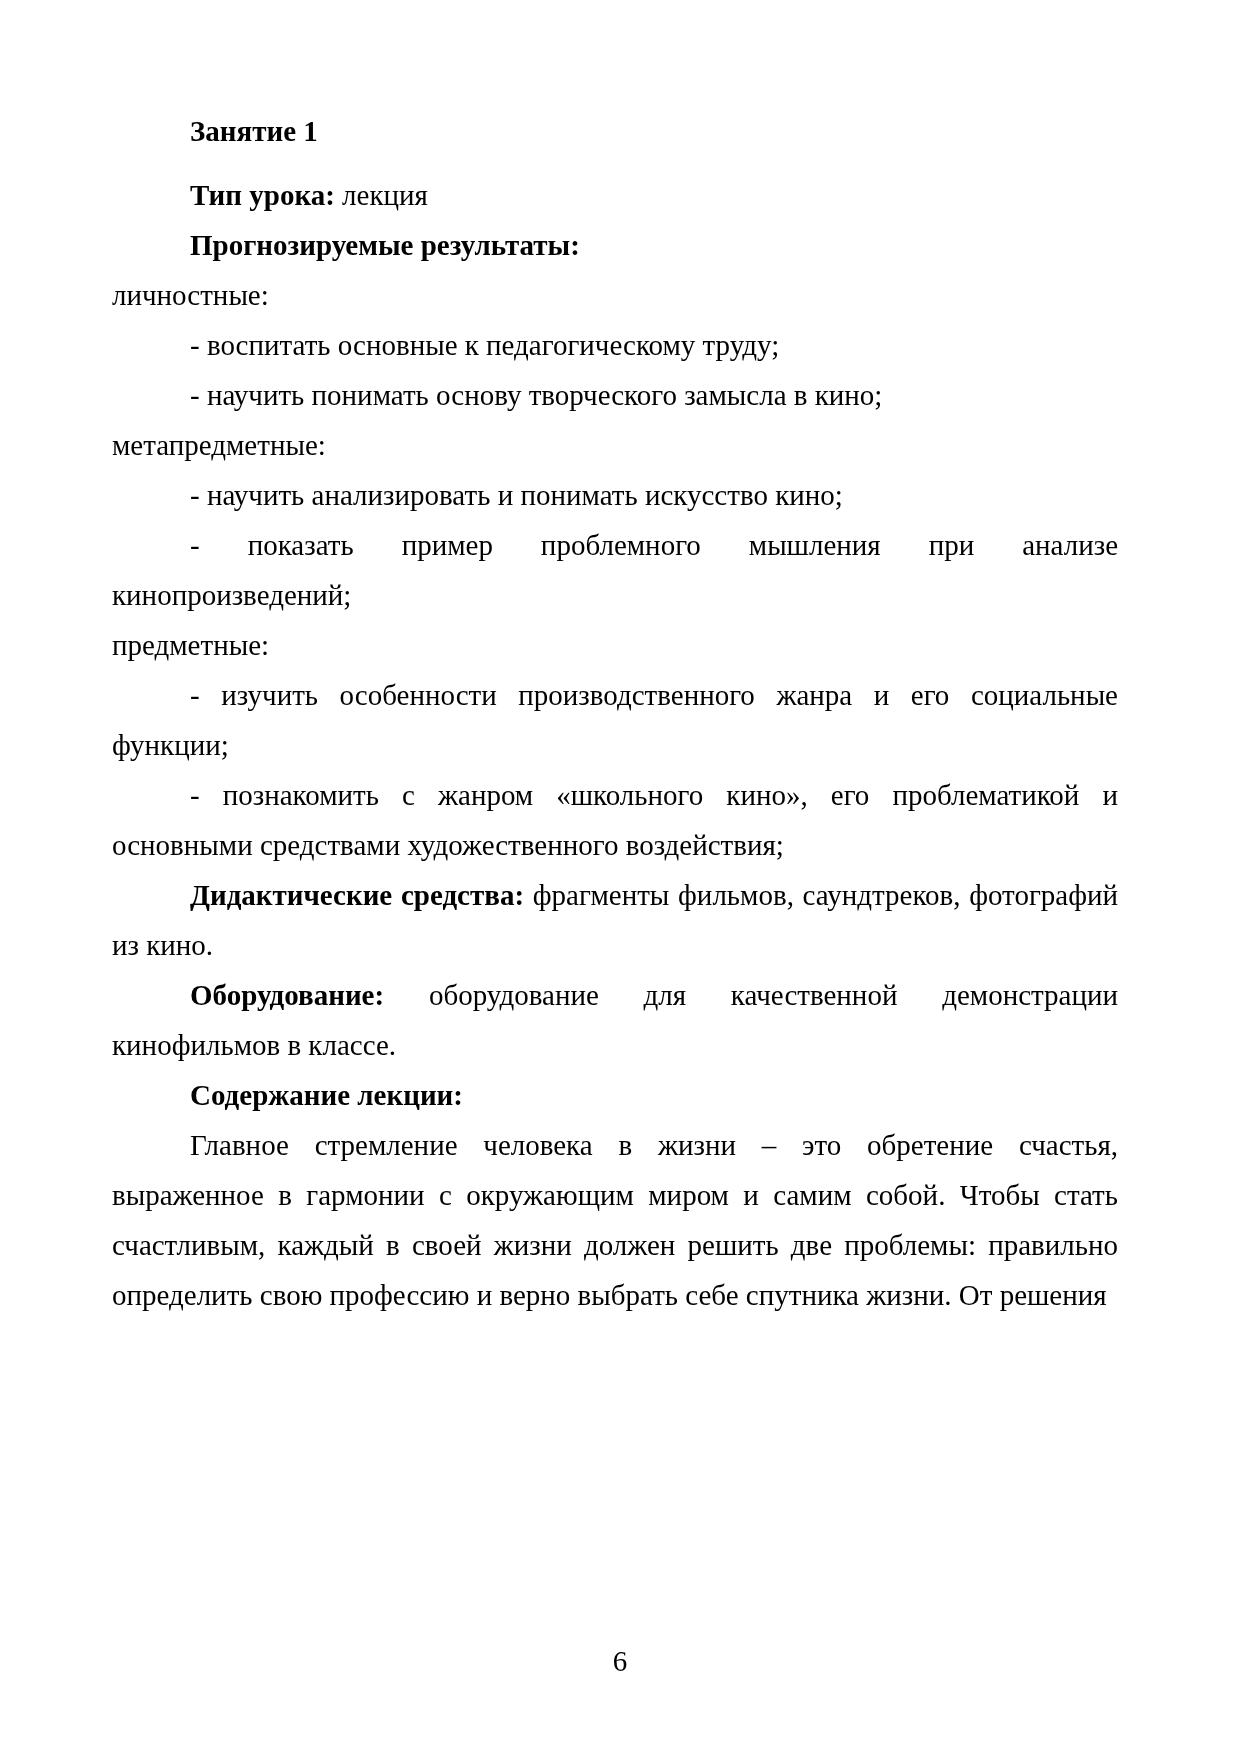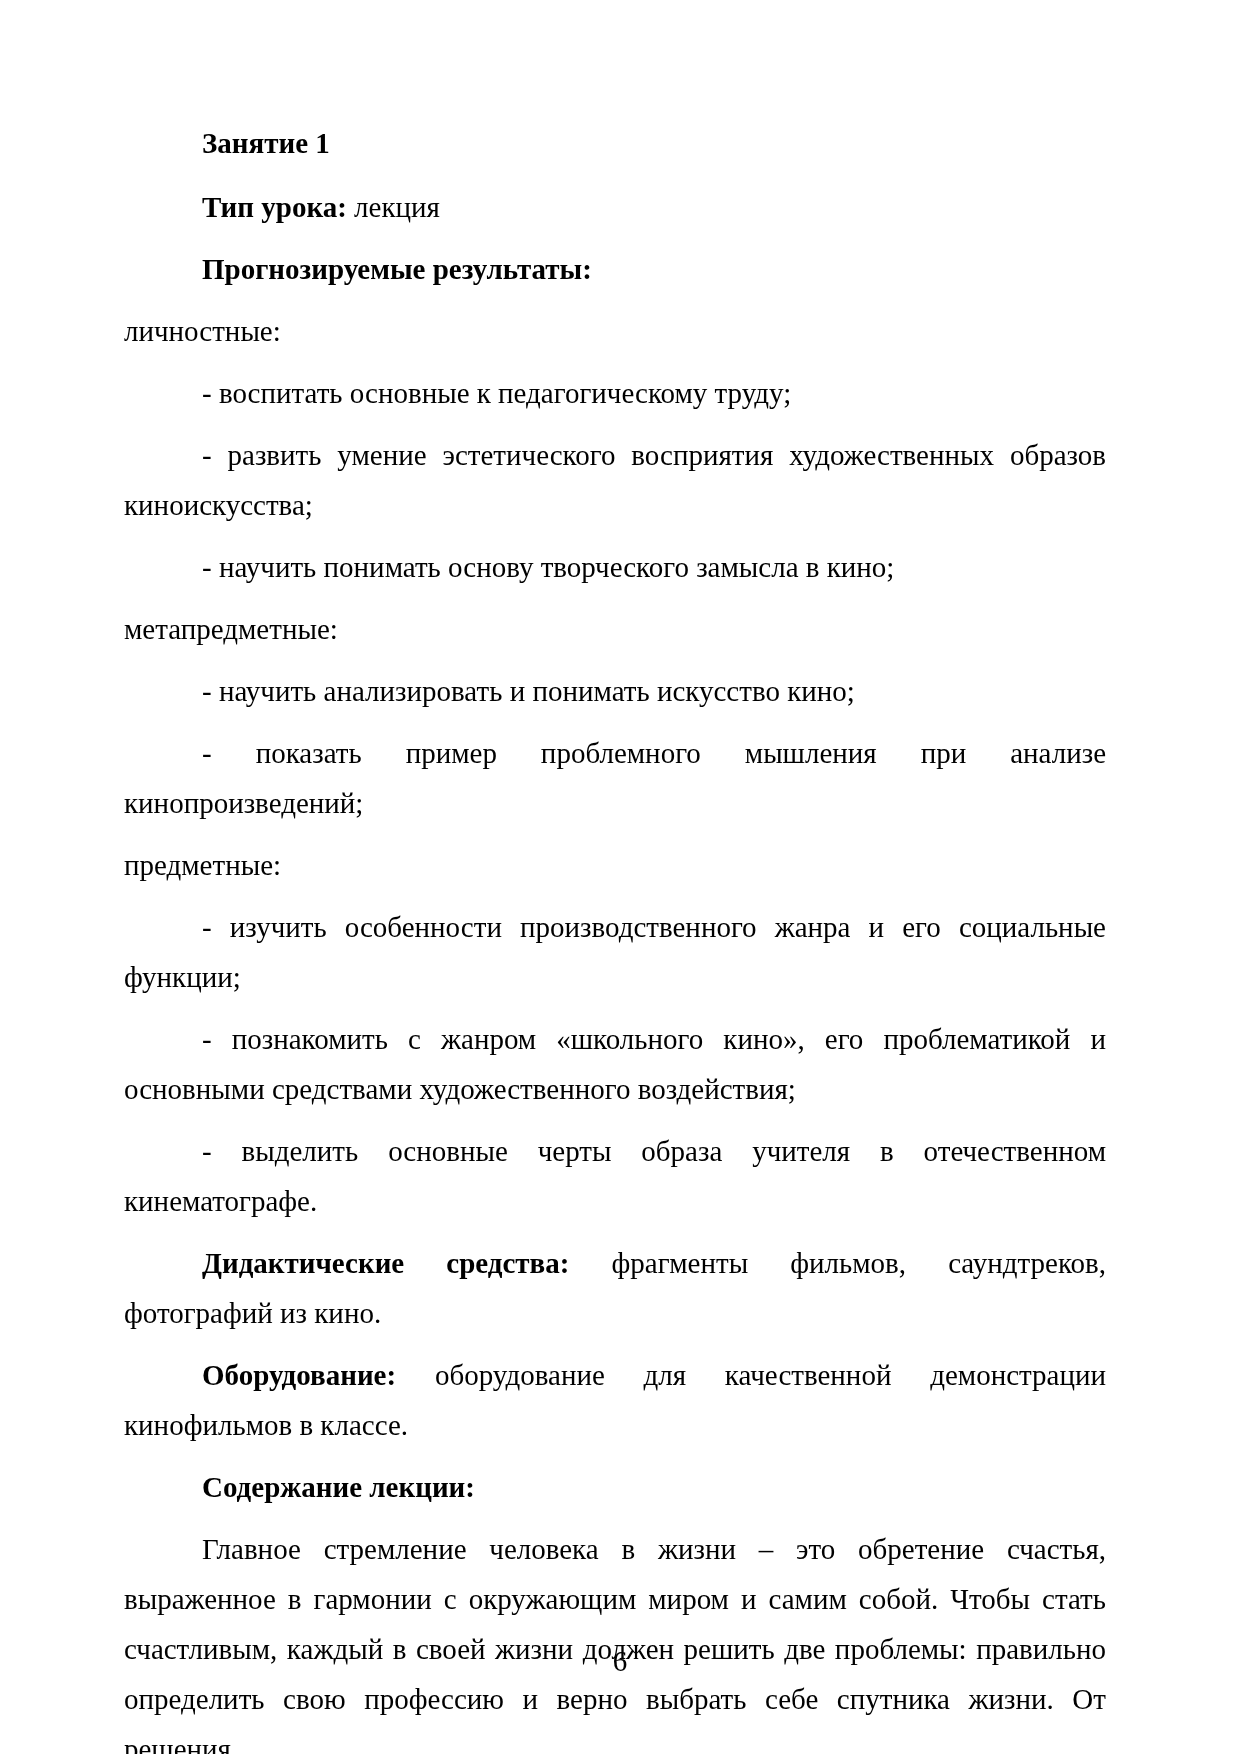--- a/index.html
+++ b/index.html
@@ -9,21 +9,21 @@
     height: 1754px;
     background: #ffffff;
     color: #000000;
     font-family: "Liberation Serif", "DejaVu Serif", serif;
     font-size: 29px;
     line-height: 50px;
     box-sizing: border-box;
     padding: 106px 122px 0 112px;
     overflow: hidden;
   }
-  p.para { margin: 12px; padding: 0; text-align: left; }
+  p.para { margin: 0; padding: 0; text-align: left; }
   p.justify { text-align: justify; }
   p.indent { text-indent: 78px; }
   p.space-after { margin-bottom: 14px; }
   .seg-b { font-weight: bold; }
   .seg-u { }
   .page-footer {
     position: absolute;
     left: 0;
     right: 0;
     top: 1636px;
@@ -39,38 +39,36 @@
 
 
   <p class="para indent"><span class="seg-b">Тип урока: </span><span class="seg-u"></span><span class="seg-t">лекция</span></p>
 
   <p class="para indent"><span class="seg-b">Прогнозируемые результаты:</span><span class="seg-u"></span><span class="seg-t"></span></p>
 
   <p class="para"><span class="seg-b"></span><span class="seg-u">личностные:</span><span class="seg-t"></span></p>
 
   <p class="para indent justify"><span class="seg-b"></span><span class="seg-u"></span><span class="seg-t">- воспитать основные к педагогическому труду;</span></p>
 
-  <p class="para indent justify"><span class="seg-b"></span><span class="seg-u"></span><span class="seg-t">- развить умение эстетического восприятия художественных образов киноискусства;</span></p>
 
   <p class="para indent justify"><span class="seg-b"></span><span class="seg-u"></span><span class="seg-t">- научить понимать основу творческого замысла в кино;</span></p>
 
   <p class="para"><span class="seg-b"></span><span class="seg-u">метапредметные:</span><span class="seg-t"></span></p>
 
   <p class="para indent justify"><span class="seg-b"></span><span class="seg-u"></span><span class="seg-t">- научить анализировать и понимать искусство кино;</span></p>
 
   <p class="para indent justify"><span class="seg-b"></span><span class="seg-u"></span><span class="seg-t">- показать пример проблемного мышления при анализе кинопроизведений;</span></p>
 
   <p class="para"><span class="seg-b"></span><span class="seg-u">предметные:</span><span class="seg-t"></span></p>
 
 
   <p class="para indent justify"><span class="seg-b"></span><span class="seg-u"></span><span class="seg-t">- изучить особенности производственного жанра и его социальные функции;</span></p>
 
   <p class="para indent justify"><span class="seg-b"></span><span class="seg-u"></span><span class="seg-t">- познакомить с жанром «школьного кино», его проблематикой и основными средствами художественного воздействия;</span></p>
 
-  <p class="para indent justify"><span class="seg-b"></span><span class="seg-u"></span><span class="seg-t">- выделить основные черты образа учителя в отечественном кинематографе.</span></p>
 
   <p class="para indent justify"><span class="seg-b">Дидактические средства: </span><span class="seg-u"></span><span class="seg-t">фрагменты фильмов, саундтреков, фотографий из кино.</span></p>
 
   <p class="para indent justify"><span class="seg-b">Оборудование: </span><span class="seg-u"></span><span class="seg-t">оборудование для качественной демонстрации кинофильмов в классе.</span></p>
 
   <p class="para indent"><span class="seg-b">Содержание лекции:</span><span class="seg-u"></span><span class="seg-t"></span></p>
 
   <p class="para indent justify"><span class="seg-b"></span><span class="seg-u"></span><span class="seg-t">Главное стремление человека в жизни – это обретение счастья, выраженное в гармонии с окружающим миром и самим собой. Чтобы стать счастливым, каждый в своей жизни должен решить две проблемы: правильно определить свою профессию и верно выбрать себе спутника жизни. От решения</span></p>
 
   <div class="page-footer">

